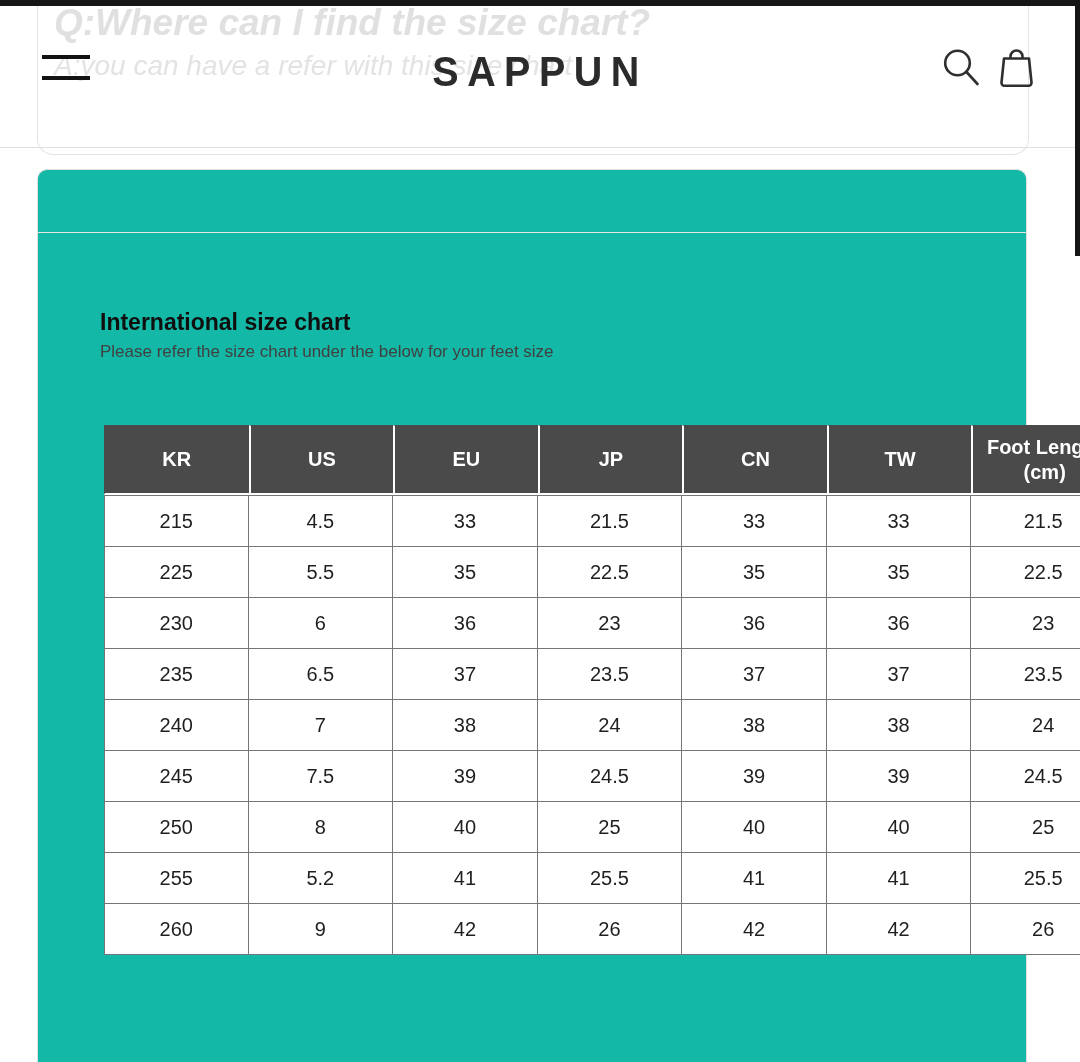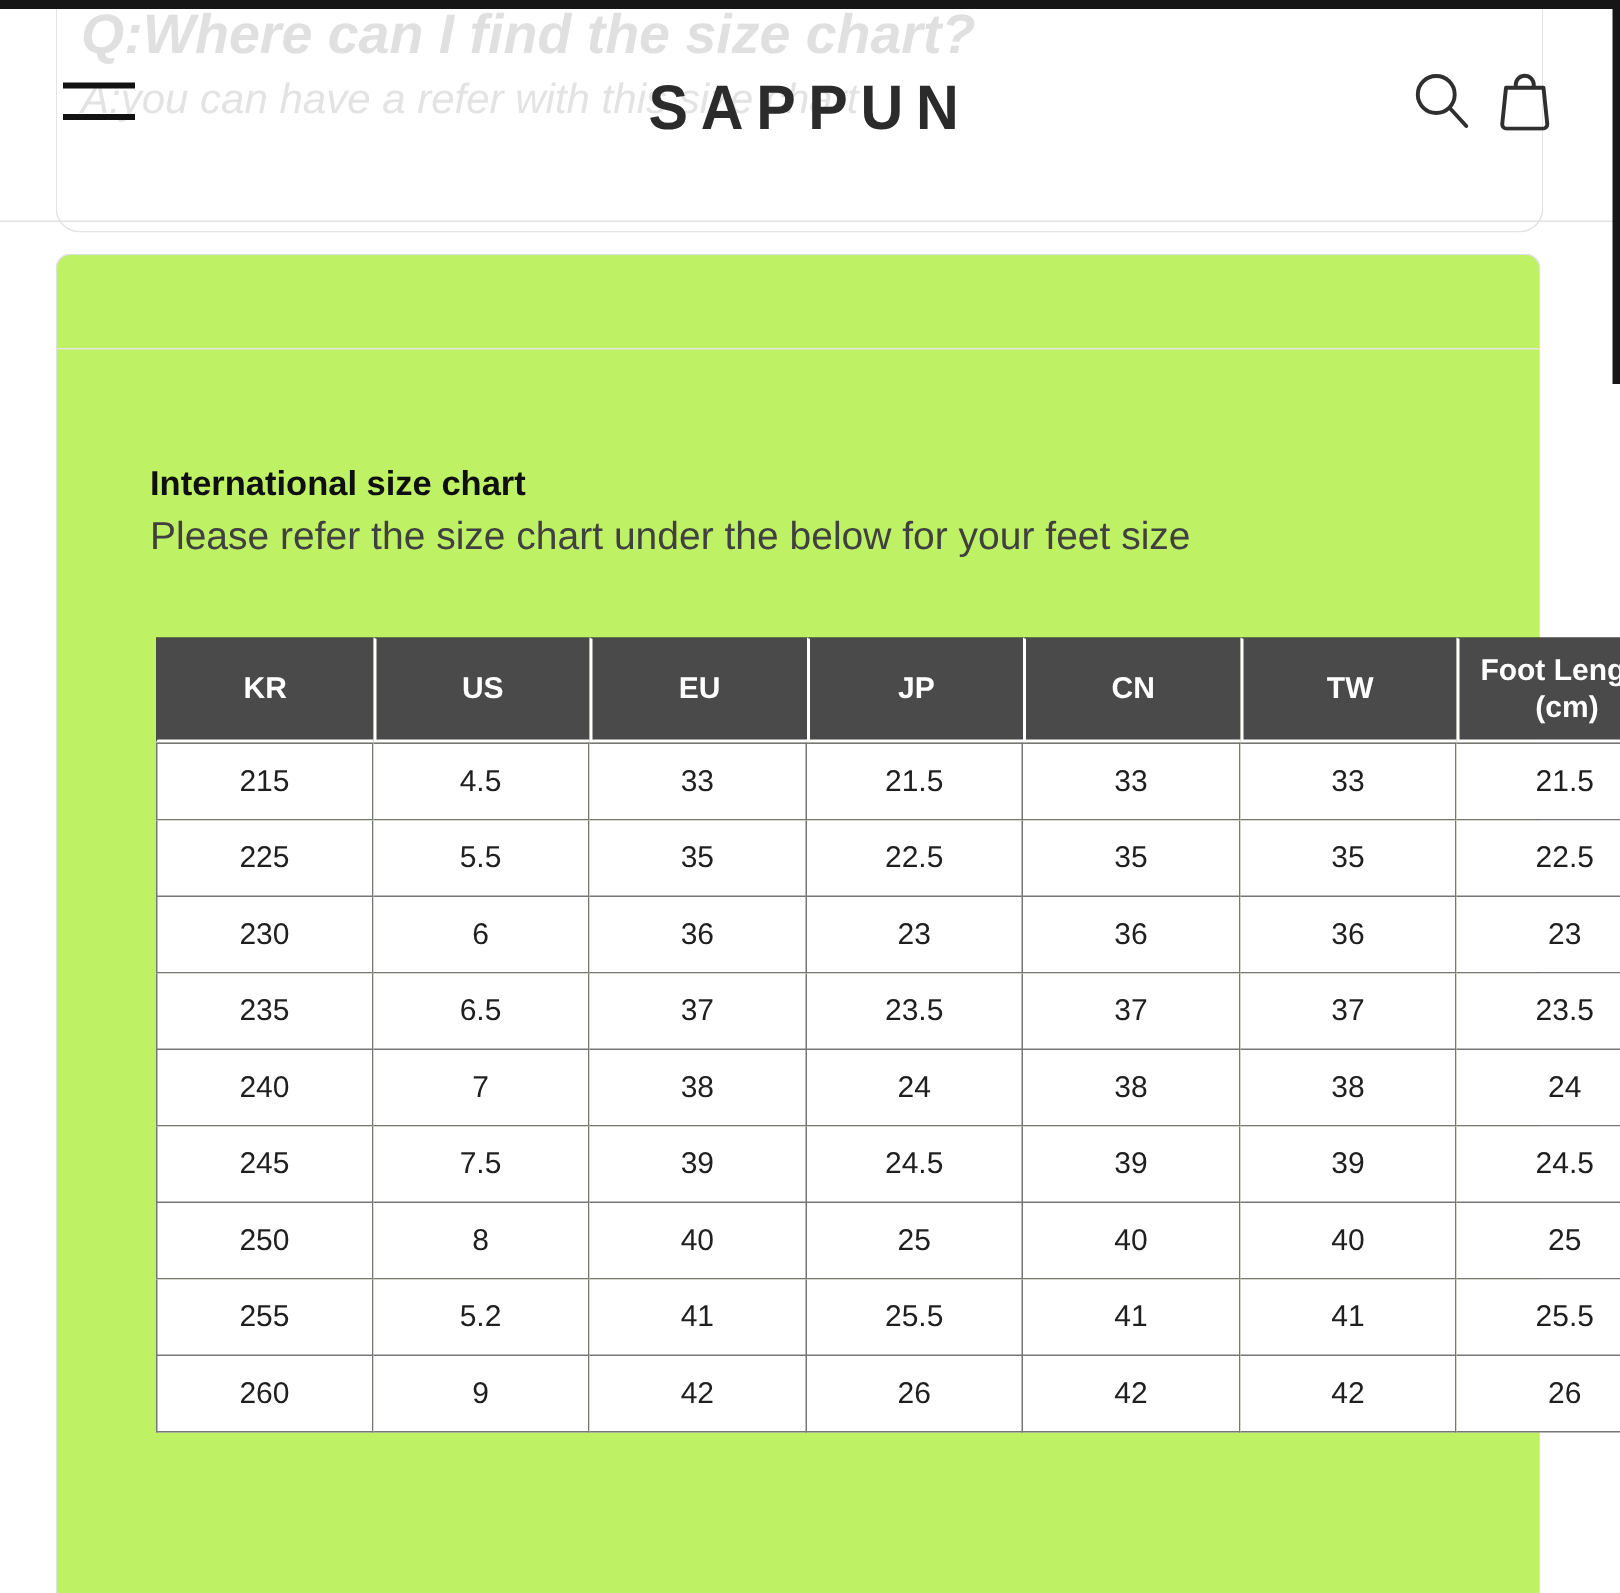--- a/index.html
+++ b/index.html
@@ -30,26 +30,26 @@
   .menu .bar{position:absolute;left:0;width:48px;height:4px;background:#121212;}
   .menu .bar.b1{top:0;}
   .menu .bar.b2{top:21px;}
   .icon-btn{position:absolute;z-index:5;cursor:pointer;}
   .search-btn{left:941px;top:47px;width:40px;height:41px;}
   .bag-btn{left:998px;top:45px;width:37px;height:42px;}
   .icon-btn svg{display:block;}
 
   
   .card2{
-    position:absolute;left:37px;top:169px;width:988px;height:893px;background:#bef264;
+    position:absolute;left:37px;top:169px;width:988px;height:893px;background:#14b8a6;
     border:1px solid #e0e0e0;border-bottom:none;border-radius:10px 10px 0 0;z-index:1;
   }
   .card2-divider{position:absolute;left:0;top:62px;width:100%;height:1px;background:#e5e5e5;}
   .chart-title{position:absolute;left:62px;top:140px;font-size:23px;font-weight:700;color:#0f0f0f;line-height:1.1;}
-  .chart-subtitle{position:absolute;left:62px;top:172px;font-size:26px;font-weight:400;color:#404040;line-height:1.2;}
+  .chart-subtitle{position:absolute;left:62px;top:172px;font-size:17px;font-weight:400;color:#404040;line-height:1.2;}
 
   
   .size-table{
     position:absolute;left:66px;top:255px;width:1012px;
     border-collapse:separate;border-spacing:0;table-layout:fixed;
     text-align:center;font-size:20px;color:#1f1f1f;
   }
   .size-table th{
     background:#4a4a4a;color:#ffffff;font-weight:700;font-size:20px;
     height:67px;line-height:1.25;white-space:pre-line;vertical-align:middle;

